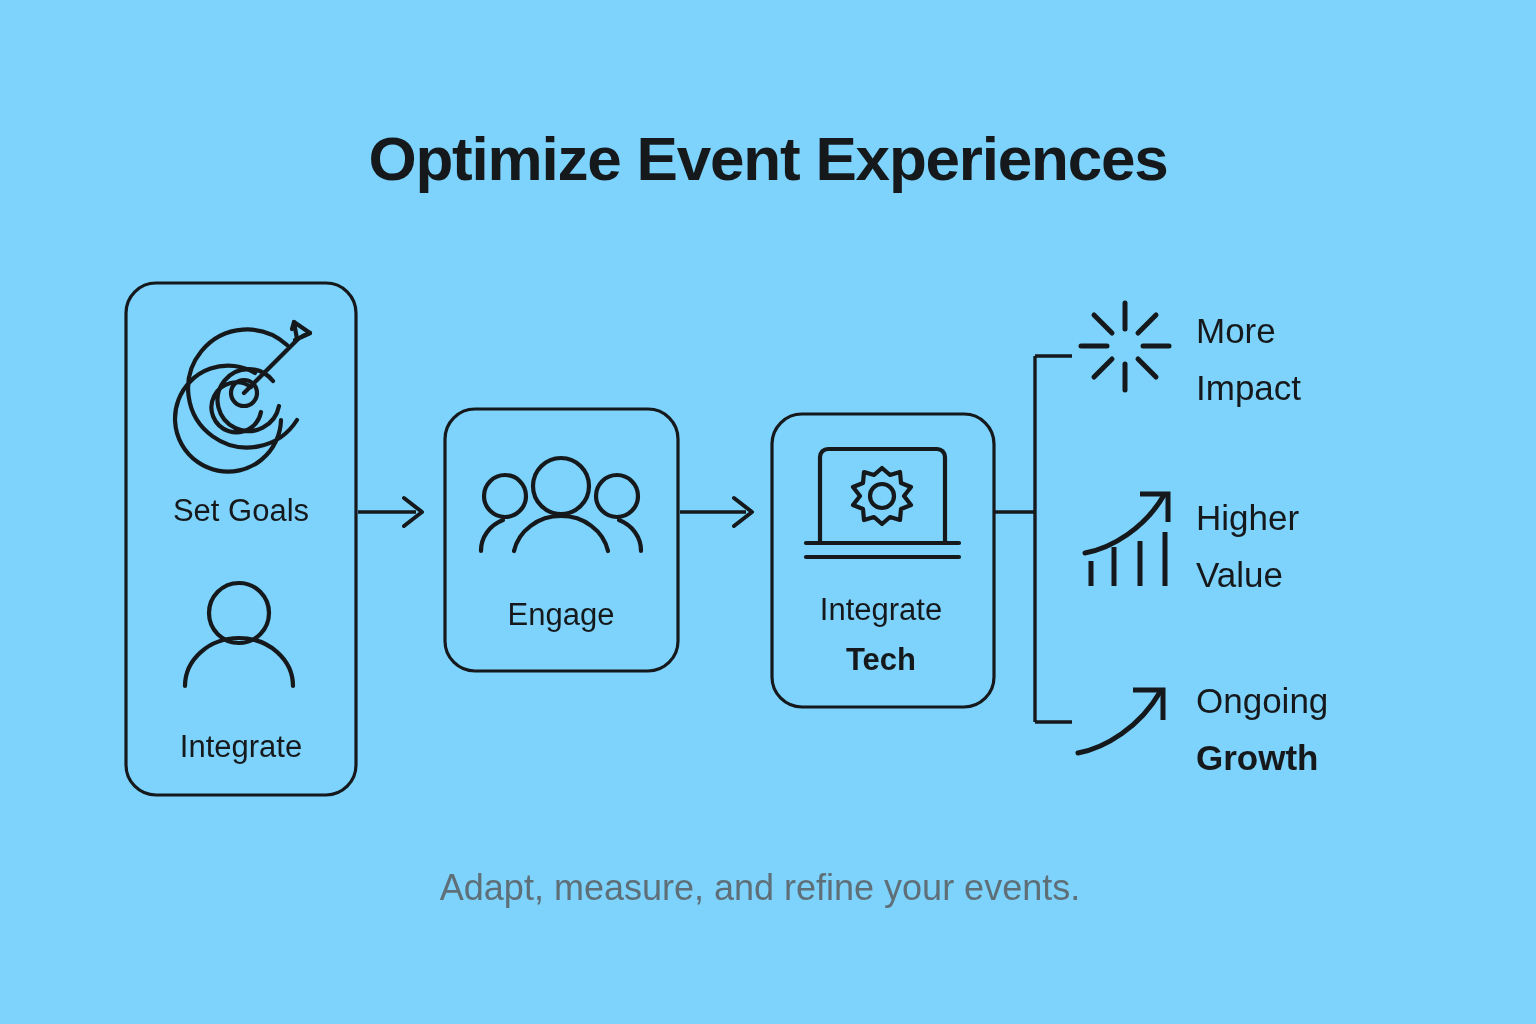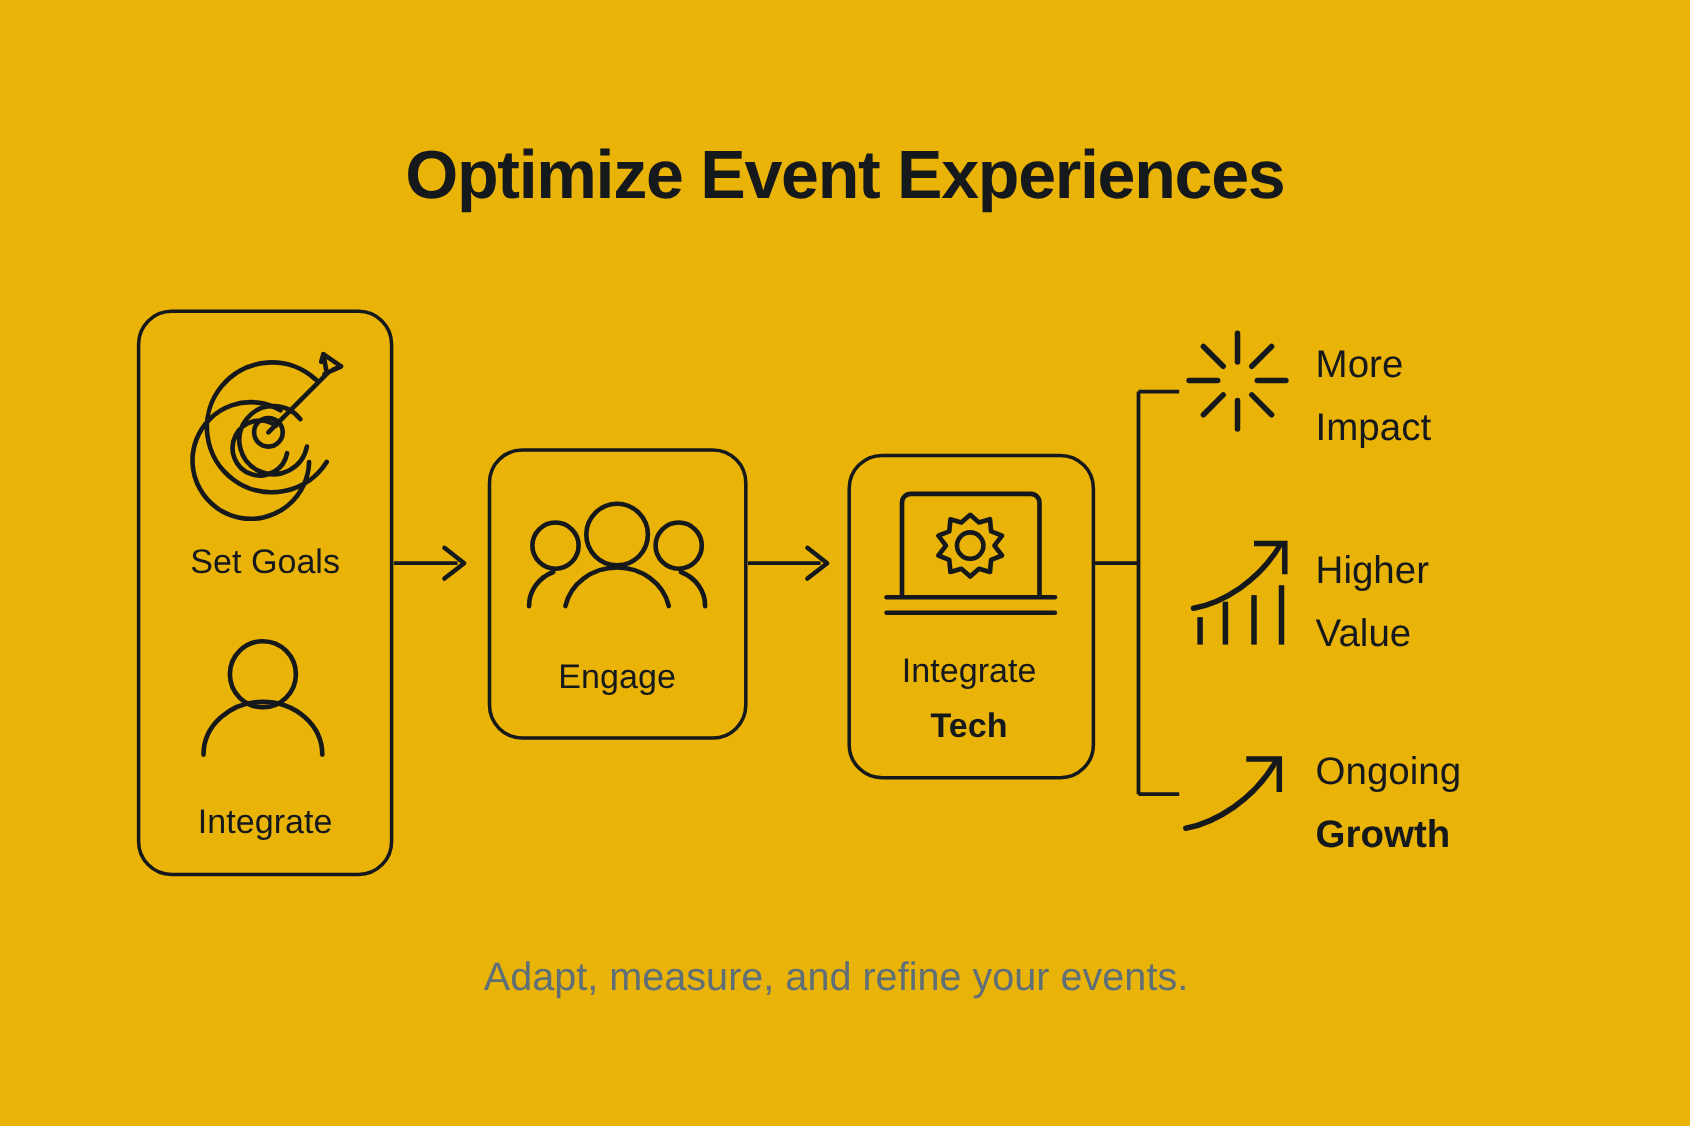--- a/index.html
+++ b/index.html
@@ -12,21 +12,21 @@
     height: 1024px;
     overflow: hidden;
     font-family: "Liberation Sans", sans-serif;
     position: relative;
   }
   #canvas {
     position: absolute;
     top: 0; left: 0;
     width: 1536px;
     height: 1024px;
-    background: #eab308;
+    background: #7dd3fc;
   }
   svg.diagram {
     position: absolute;
     top: 0; left: 0;
     width: 1536px;
     height: 1024px;
     display: block;
   }
   .stroke {
     fill: none;

